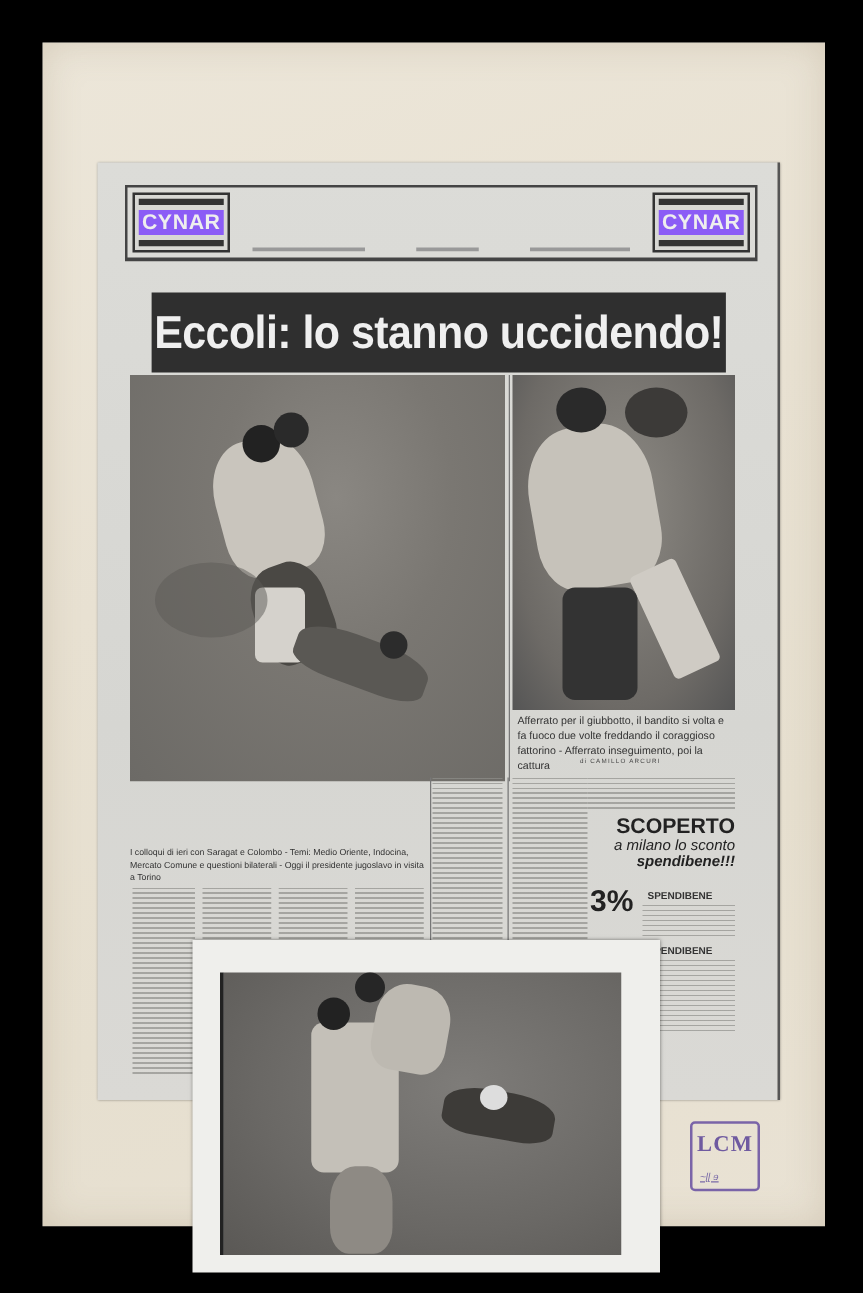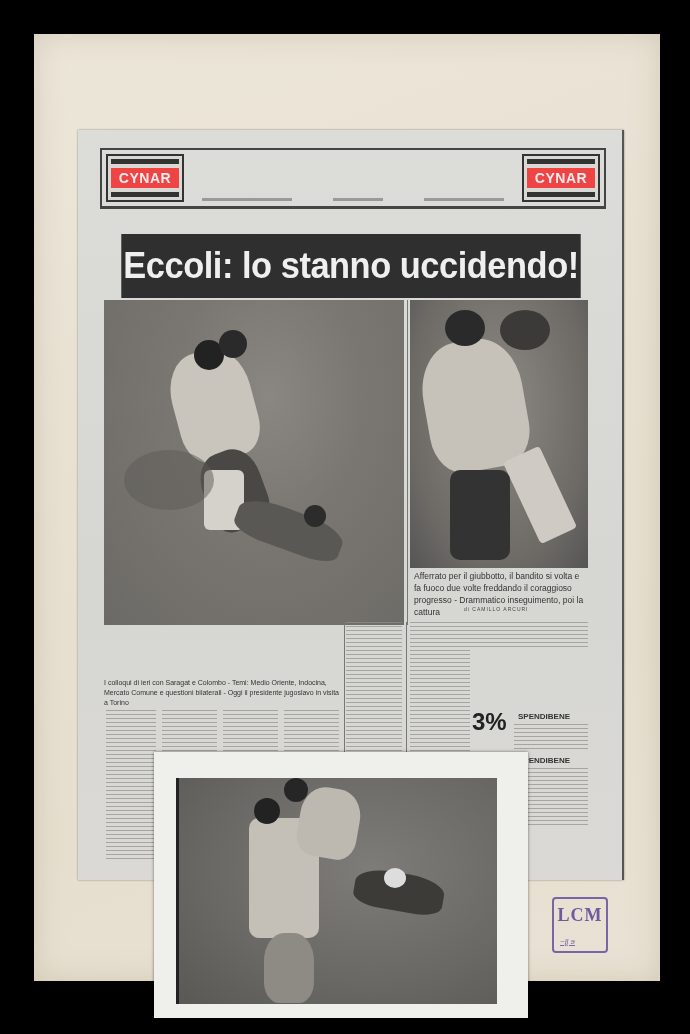--- a/index.html
+++ b/index.html
@@ -2,21 +2,21 @@
 <html><head>
 <meta charset="utf-8">
 <style>
   html,body{margin:0;padding:0;}
   body{width:690px;height:1034px;background:#000;position:relative;overflow:hidden;font-family:"Liberation Sans",sans-serif;}
   .mat{position:absolute;left:34px;top:34px;width:626px;height:947px;background:linear-gradient(160deg,#ece6d9 0%,#e8e1d2 40%,#e6dfcf 70%,#e9e2d4 100%);box-shadow:inset 0 0 30px rgba(150,130,100,.25);}
   .paper{position:absolute;left:78px;top:130px;width:544px;height:750px;background:linear-gradient(180deg,#dcdcd8 0%,#d6d6d2 60%,#dad9d5 100%);border-right:2px solid #555;box-shadow:0 0 2px rgba(0,0,0,.4);}
   .mast{position:absolute;left:22px;top:18px;width:502px;height:56px;border:2px solid #444;border-bottom-width:3px;}
   .cynar{position:absolute;top:4px;width:74px;height:44px;border:2px solid #333;background:#d8d8d4;}
   .cynar .band{position:absolute;left:3px;right:3px;height:5px;background:#333;}
-  .cynar .word{position:absolute;left:3px;right:3px;top:12px;height:20px;background:#ef4444;color:#eee;font-weight:bold;font-size:14px;line-height:20px;text-align:center;letter-spacing:.5px;}
+  .cynar .word{position:absolute;left:3px;right:3px;top:12px;height:20px;background:#8b5cf6;color:#eee;font-weight:bold;font-size:17px;line-height:20px;text-align:center;letter-spacing:.5px;}
   .title{position:absolute;left:100px;right:100px;top:4px;text-align:center;font-family:"DejaVu Serif",serif;font-weight:bold;font-size:33px;color:#2a2a2a;letter-spacing:1px;}
   .dateline{position:absolute;left:100px;right:100px;bottom:4px;height:4px;display:flex;justify-content:space-between;}
   .dateline span{display:block;height:3px;background:#999;}
   .kicker{position:absolute;left:28px;top:76px;font-family:"DejaVu Serif",serif;font-size:16.5px;color:#2b2b2b;white-space:nowrap;}
   .headline{position:absolute;left:26px;top:104px;width:494px;height:64px;background:#2f2f2f;color:#efefef;font-weight:bold;font-size:37px;line-height:64px;text-align:center;font-family:"Liberation Sans",sans-serif;letter-spacing:-.5px;transform:scaleX(.93);transform-origin:center;}
   .photo{position:absolute;overflow:hidden;}
   .photo1{left:26px;top:170px;width:300px;height:325px;background:radial-gradient(ellipse at 55% 30%,#8a8782 0%,#7a7772 40%,#6c6a66 100%);}
   .photo2{left:332px;top:170px;width:178px;height:268px;background:radial-gradient(ellipse at 50% 40%,#8d8a84 0%,#6d6a66 70%,#555 100%);}
   .fig{position:absolute;border-radius:40% 40% 30% 30%;}
   .caption{position:absolute;left:336px;top:440px;width:174px;font-size:8.5px;line-height:12px;color:#333;}
@@ -76,35 +76,40 @@
 
   <div class="photo photo2">
     <div class="fig" style="left:15px;top:40px;width:100px;height:130px;background:#c6c2ba;transform:rotate(-10deg);"></div>
     <div class="fig" style="left:35px;top:10px;width:40px;height:36px;background:#2a2a2a;border-radius:50%;"></div>
     <div class="fig" style="left:90px;top:10px;width:50px;height:40px;background:#3c3a38;border-radius:50%;"></div>
     <div class="fig" style="left:110px;top:150px;width:40px;height:90px;background:#cfcbc4;transform:rotate(-25deg);border-radius:4px;"></div>
     <div class="fig" style="left:40px;top:170px;width:60px;height:90px;background:#333;border-radius:10px;"></div>
   </div>
   <div class="vrule" style="left:329px;top:170px;height:325px;"></div>
 
-  <div class="caption">Afferrato per il giubbotto, il bandito si volta e fa fuoco due volte freddando il coraggioso progresso - Drammatico inseguimento, poi la cattura</div>
+  <div class="caption">Afferrato per il giubbotto, il bandito si volta e fa fuoco due volte freddando il coraggioso fattorino - Afferrato inseguimento, poi la cattura</div>
   <div class="byline">di CAMILLO ARCURI</div>
 
   <div class="tito-sub">I colloqui di ieri con Saragat e Colombo - Temi: Medio Oriente, Indocina, Mercato Comune e questioni bilaterali - Oggi il presidente jugoslavo in visita a Torino</div>
 
   <div class="col" style="left:28px;top:580px;width:50px;height:150px;"></div>
   <div class="col" style="left:84px;top:580px;width:55px;height:50px;"></div>
   <div class="col" style="left:145px;top:580px;width:55px;height:50px;"></div>
   <div class="col" style="left:206px;top:580px;width:55px;height:50px;"></div>
   <div class="col" style="left:268px;top:492px;width:56px;height:130px;"></div>
   <div class="col" style="left:332px;top:492px;width:60px;height:135px;"></div>
   <div class="col" style="left:392px;top:492px;width:118px;height:26px;"></div>
   <div class="vrule" style="left:266px;top:492px;height:250px;"></div>
   <div class="vrule" style="left:328px;top:492px;height:250px;"></div>
 
+  <div class="ad">
+    <div class="a1">SCOPERTO</div>
+    <div class="a2">a milano lo sconto</div>
+    <div class="a3">spendibene!!!</div>
+  </div>
   <div class="three">3%</div>
   <div class="spend" style="left:440px;top:582px;">SPENDIBENE</div>
   <div class="spend" style="left:440px;top:626px;">SPENDIBENE</div>
   <div class="col" style="left:436px;top:594px;width:74px;height:28px;"></div>
   <div class="col" style="left:436px;top:638px;width:74px;height:60px;"></div>
 </div>
 
 <div class="print">
   <div class="img">
     <div class="fig" style="left:70px;top:40px;width:70px;height:120px;background:#c4c0b8;border-radius:10px;"></div>

